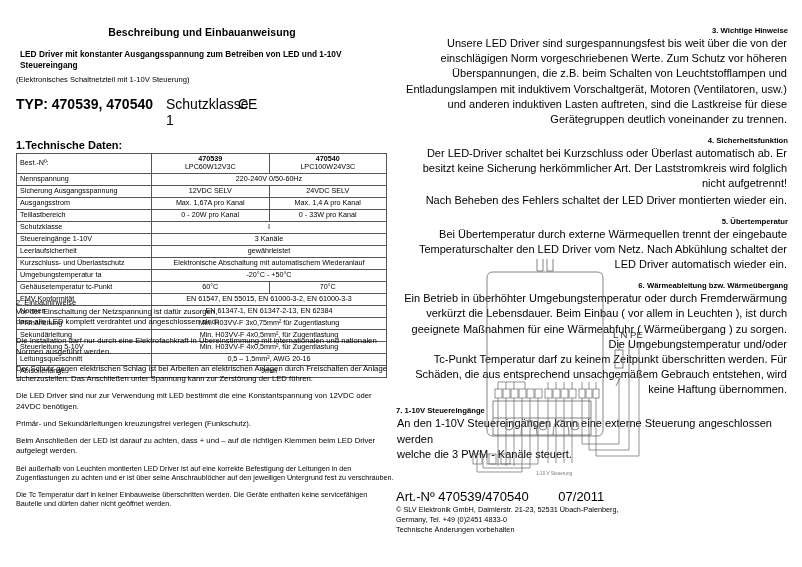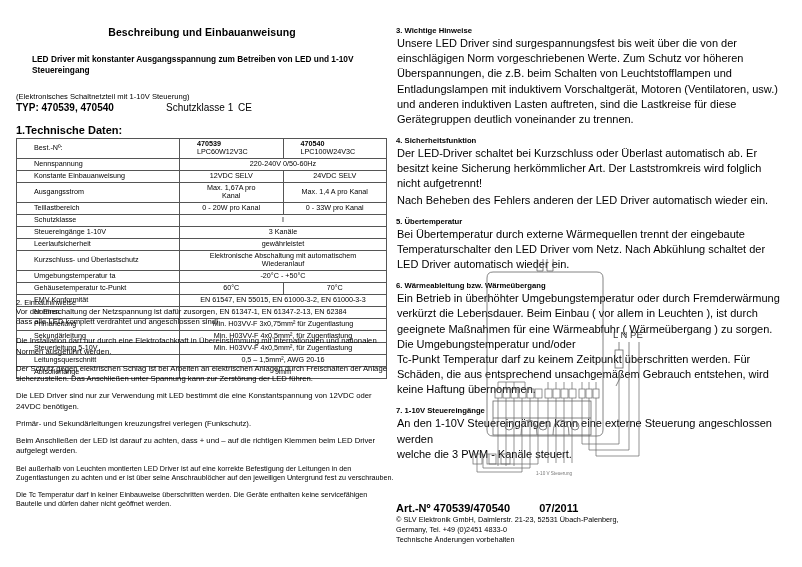--- a/index.html
+++ b/index.html
@@ -36,30 +36,31 @@
     text-align: center;
     font-size: 10.5px;
     font-weight: bold;
     margin: 0 0 11px 0;
     letter-spacing: 0.1px;
   }
   .lead-bold {
     font-size: 8.3px;
     font-weight: bold;
     line-height: 1.32;
-    margin: 16px;
+    margin: 4px;
   }
   .lead-normal {
     font-size: 7.6px;
     font-weight: normal;
     line-height: 1.32;
     margin: 0;
   }
   .typ-row {
-    font-size: 10px;
+    margin-top: 11px;
+    font-size: 14px;
     font-weight: bold;
     display: flex;
   }
   .typ-row .typ-label { width: 150px; }
   .typ-row .typ-sk { font-weight: normal; width: 72px; }
   .typ-row .typ-ce { font-weight: normal; }
   .sec-head {
     font-size: 11px;
     font-weight: bold;
     margin: 11px 0 2px 0;
@@ -68,28 +69,28 @@
   
   table.techdata {
     border-collapse: collapse;
     width: 371px;
     table-layout: fixed;
     margin-top: 1px;
   }
   table.techdata td {
     border: 1px solid #555555;
     font-size: 7.2px;
-    padding: 1px 17px;
+    padding: 1px 3px;
     line-height: 1.18;
     vertical-align: middle;
     height: 9px;
   }
   td.c-label { width: 128px; text-align: left; }
   td.c-val   { text-align: center; }
-  td.c-head  { font-weight: bold; }
+  td.c-head  { text-align: center; font-weight: bold; }
   .hdr-sub { font-weight: normal; display: block; }
   .tall { height: 18px; }
 
   
   .p-bold {
     font-size: 7.7px;
     font-weight: normal;
     line-height: 1.33;
     margin: 0 0 7px 0;
   }
@@ -110,44 +111,44 @@
   .r-head {
     font-size: 7.7px;
     font-weight: bold;
     margin: 0 0 1px 0;
   }
   .r-par {
     font-size: 11px;
     line-height: 1.38;
     margin: 1px;
   }
-  .r-block { margin-bottom: 9px; }
+  .r-block { margin-bottom: 9px; text-align: right; }
   .r-block-tight { margin-bottom: 7px; }
 
   
   .diagram-wrap {
     position: absolute;
     left: 433px;
     top: 258px;
     width: 260px;
     height: 225px;
   }
   .diagram-wrap svg { display: block; }
 
   
   .footer {
     position: absolute;
     left: 396px;
     top: 489px;
     width: 392px;
   }
   .f-line1 {
-    font-size: 11px;
-    font-weight: bold;
-    margin: 13px 0 1px 0;
+    font-size: 13px;
+    font-weight: normal;
+    margin: 0 0 1px 0;
   }
   .f-line1 .f-date { margin-left: 26px; }
   .f-line {
     font-size: 7.3px;
     line-height: 1.35;
     margin: 0;
   }
 </style>
 </head>
 <body>
@@ -180,21 +181,21 @@
           <td class="c-head tall">
             <span>470540</span>
             <span class="hdr-sub">LPC100W24V3C</span>
           </td>
         </tr>
       <tr>
             <td class="c-label">Nennspannung</td>
             <td class="c-val" colspan="2">220-240V 0/50-60Hz</td>
           </tr>
           <tr>
-            <td class="c-label">Konstante Einbauanweisung</td>
+            <td class="c-label">Sicherung Ausgangsspannung</td>
             <td class="c-val">12VDC   SELV</td>
             <td class="c-val">24VDC   SELV</td>
           </tr>
           <tr>
             <td class="c-label">Ausgangsstrom</td>
             <td class="c-val">Max. 1,67A pro Kanal</td>
             <td class="c-val">Max. 1,4 A pro Kanal</td>
           </tr>
           <tr>
             <td class="c-label">Teillastbereich</td>
@@ -275,21 +276,21 @@
   <div class="col-right">
 
     <div class="r-block">
       <div class="r-head">3. Wichtige Hinweise</div>
       <div class="r-par">Unsere LED Driver sind surgespannungsfest bis weit über die von der einschlägigen Norm vorgeschriebenen Werte. Zum Schutz vor höheren Überspannungen, die z.B. beim Schalten von Leuchtstofflampen und Entladungslampen mit induktivem Vorschaltgerät, Motoren (Ventilatoren, usw.) und anderen induktiven Lasten auftreten, sind die Lastkreise für diese Gerätegruppen deutlich voneinander zu trennen.</div>
     </div>
 
     <div class="r-block">
       <div class="r-head">4. Sicherheitsfunktion</div>
       <div class="r-par">Der LED-Driver schaltet bei Kurzschluss oder Überlast automatisch ab. Er besitzt keine Sicherung herkömmlicher Art. Der Laststromkreis wird folglich nicht aufgetrennt!</div>
-      <div class="r-par">Nach Beheben des Fehlers anderen der LED Driver automatisch wieder ein.</div>
+      <div class="r-par">Nach Beheben des Fehlers schaltet der LED Driver montierten wieder ein.</div>
     </div>
 
     <div class="r-block">
       <div class="r-head">5. Übertemperatur</div>
       <div class="r-par">Bei Übertemperatur durch externe Wärmequellen trennt der eingebaute Temperaturschalter den LED Driver vom Netz. Nach Abkühlung schaltet der LED Driver automatisch wieder ein.</div>
     </div>
 
     <div class="r-block">
       <div class="r-head">6. Wärmeableitung bzw. Wärmeübergang</div>
       <div class="r-par" style="white-space:pre-line;">Ein Betrieb in überhöhter Umgebungstemperatur oder durch Fremderwärmung verkürzt die Lebensdauer. Beim Einbau ( vor allem in Leuchten ), ist durch geeignete  Maßnahmen für eine Wärmeabfuhr ( Wärmeübergang ) zu sorgen. Die Umgebungstemperatur und/oder

